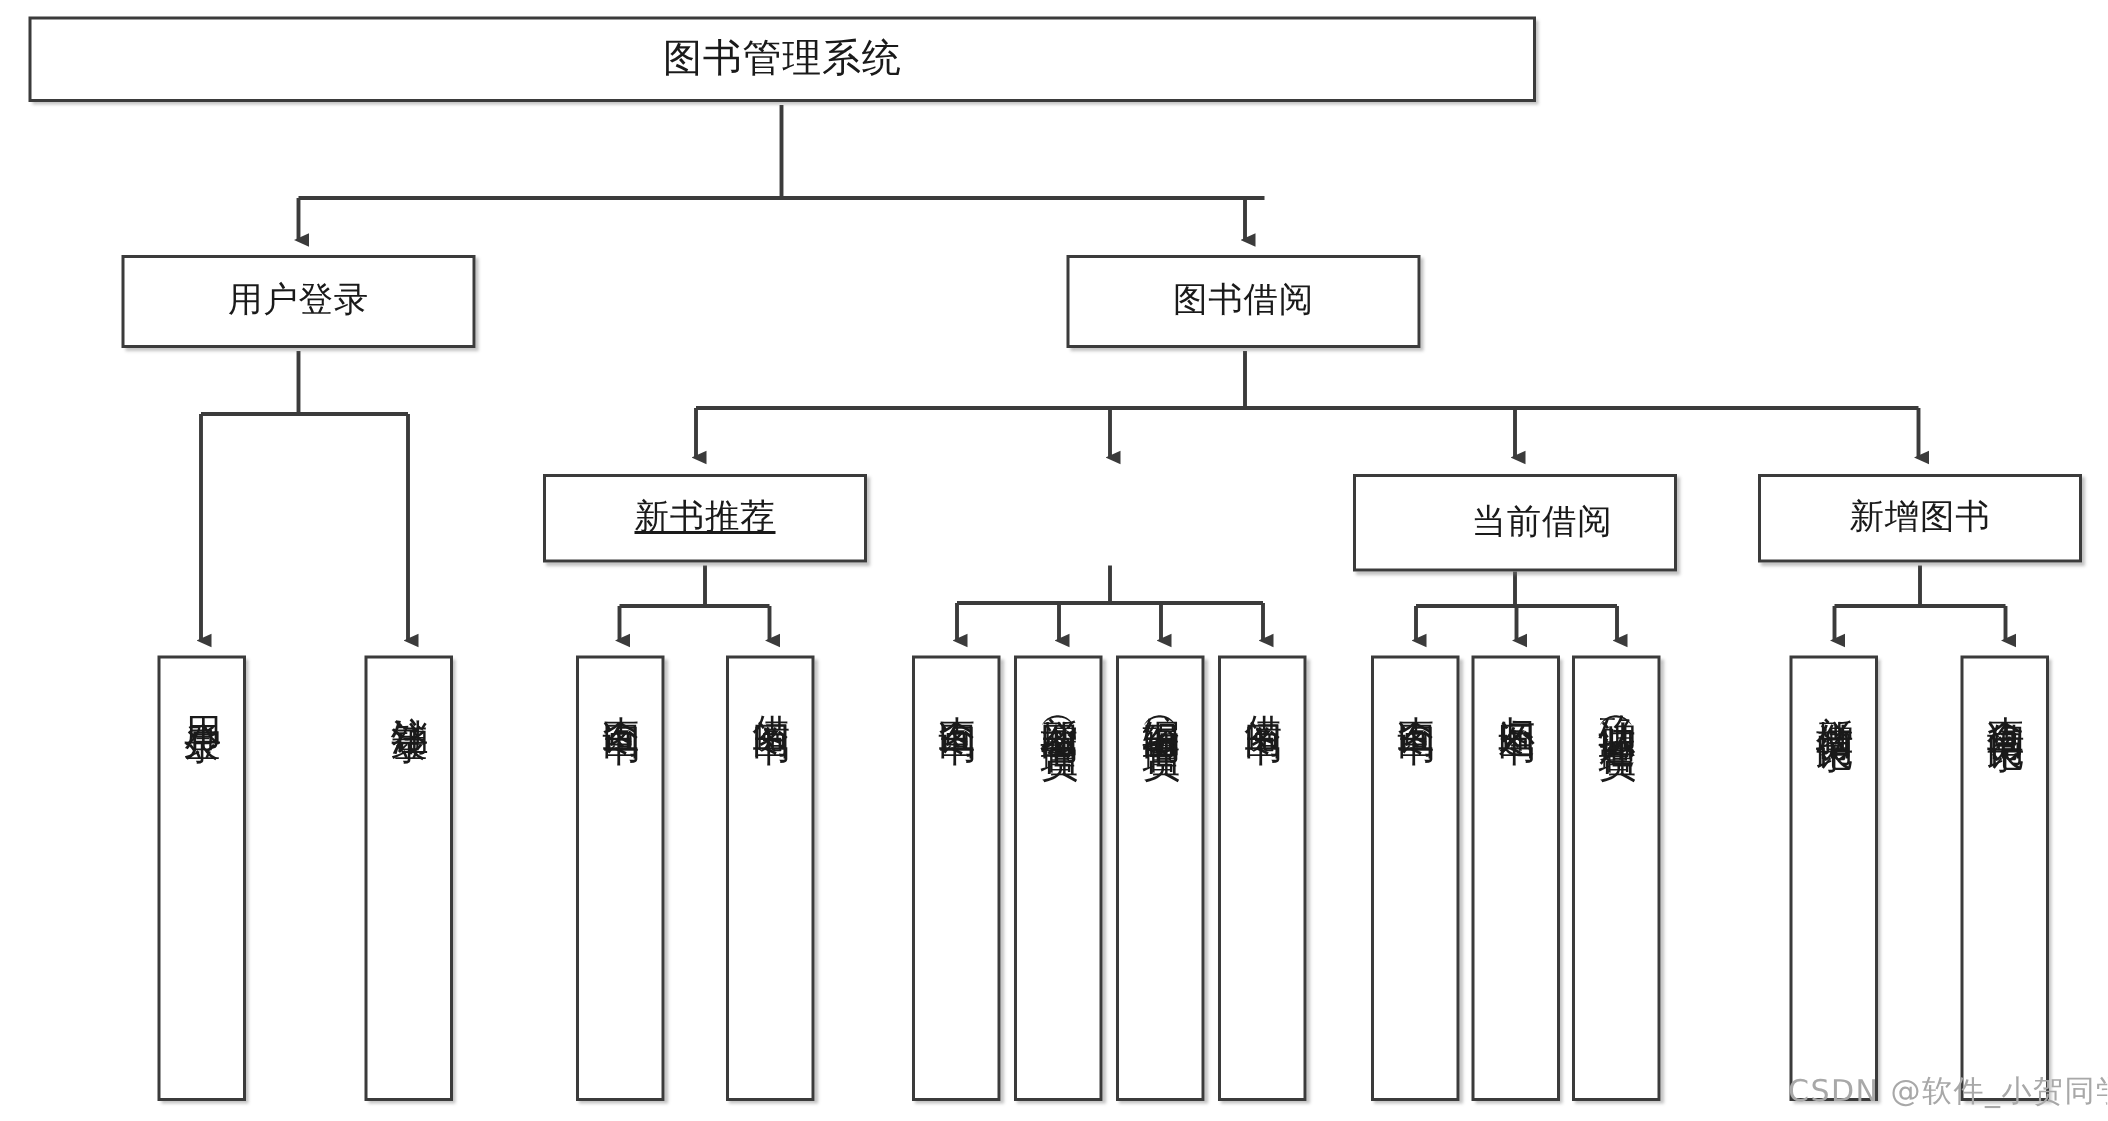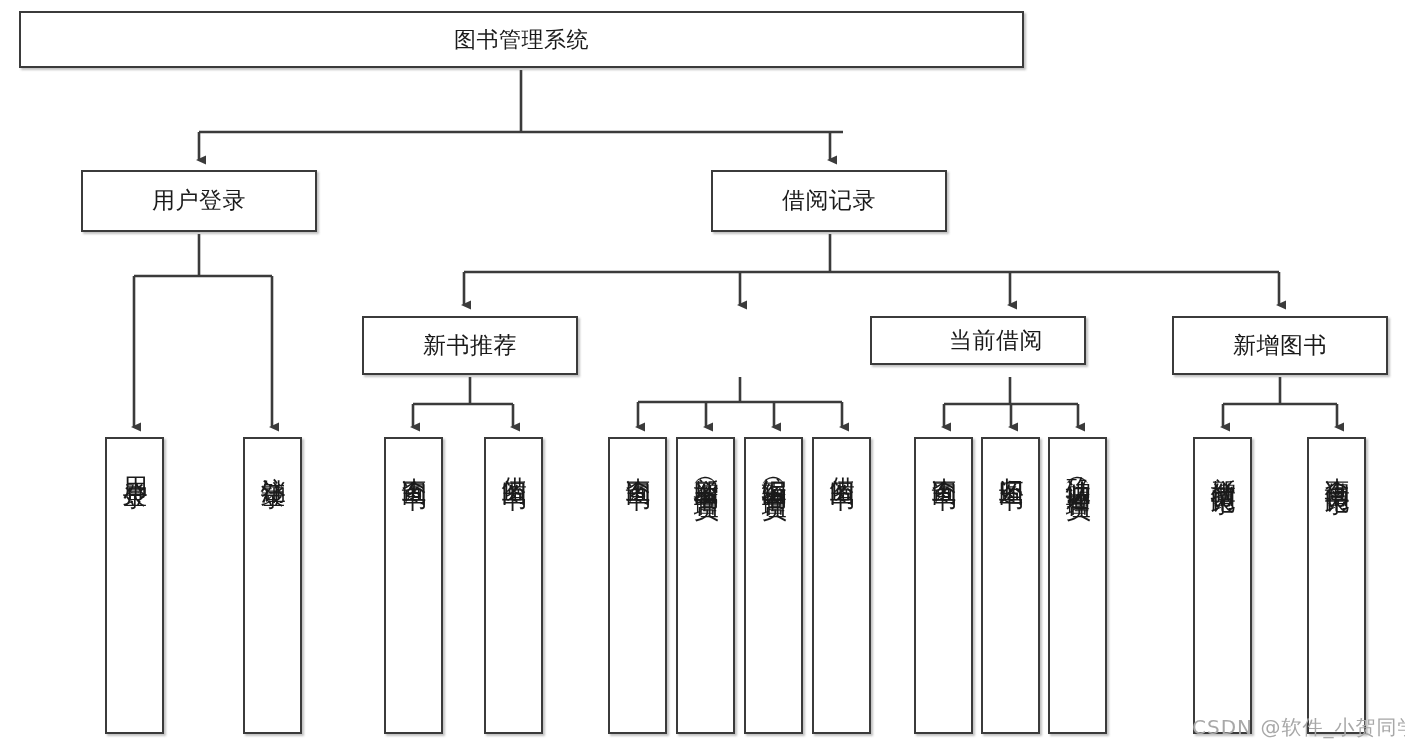--- a/index.html
+++ b/index.html
@@ -40,21 +40,21 @@
   .node .label {
     display: block;
     text-align: center;
     line-height: 1.18;
     letter-spacing: 0.5px;
   }
   .node.horizontal .label {
     font-size: 23px;
   }
   .node.root .label {
-    font-size: 22px;
+    font-size: 26px;
   }
   .node.vertical {
     align-items: flex-start;
     padding-top: 18px;
   }
   .node.vertical .label {
     writing-mode: vertical-rl;
     text-orientation: upright;
     font-size: 25px;
     line-height: 1.05;
@@ -126,27 +126,27 @@
   </svg>
 
   <div class="node root horizontal" style="left:19px; top:11px; width:1005px; height:57px;">
     <span class="label">图书管理系统</span>
   </div>
 
   <div class="node horizontal" style="left:81px; top:170px; width:236px; height:62px;">
     <span class="label">用户登录</span>
   </div>
   <div class="node horizontal" style="left:711px; top:170px; width:236px; height:62px;">
-    <span class="label">借阅记录</span>
+    <span class="label">图书借阅</span>
   </div>
 
-  <div class="node horizontal" style="left:362px; top:316px; width:216px; height:59px;">
+  <div class="node horizontal" style="left:362px; top:316px; width:216px; height:59px;text-decoration:underline;">
     <span class="label">新书推荐</span>
   </div>
-  <div class="node horizontal" style="left:870px; top:316px; width:216px; height:49px;padding-left:36px;">
+  <div class="node horizontal" style="left:902px; top:316px; width:216px; height:65px;padding-left:36px;">
     <span class="label">当前借阅</span>
   </div>
   <div class="node horizontal" style="left:1172px; top:316px; width:216px; height:59px;">
     <span class="label">新增图书</span>
   </div>
 
   <div class="node vertical" style="left:105px; top:437px; width:59px; height:297px;">
     <span class="label">用户登录</span>
   </div>
   <div class="node vertical" style="left:243px; top:437px; width:59px; height:297px;">

